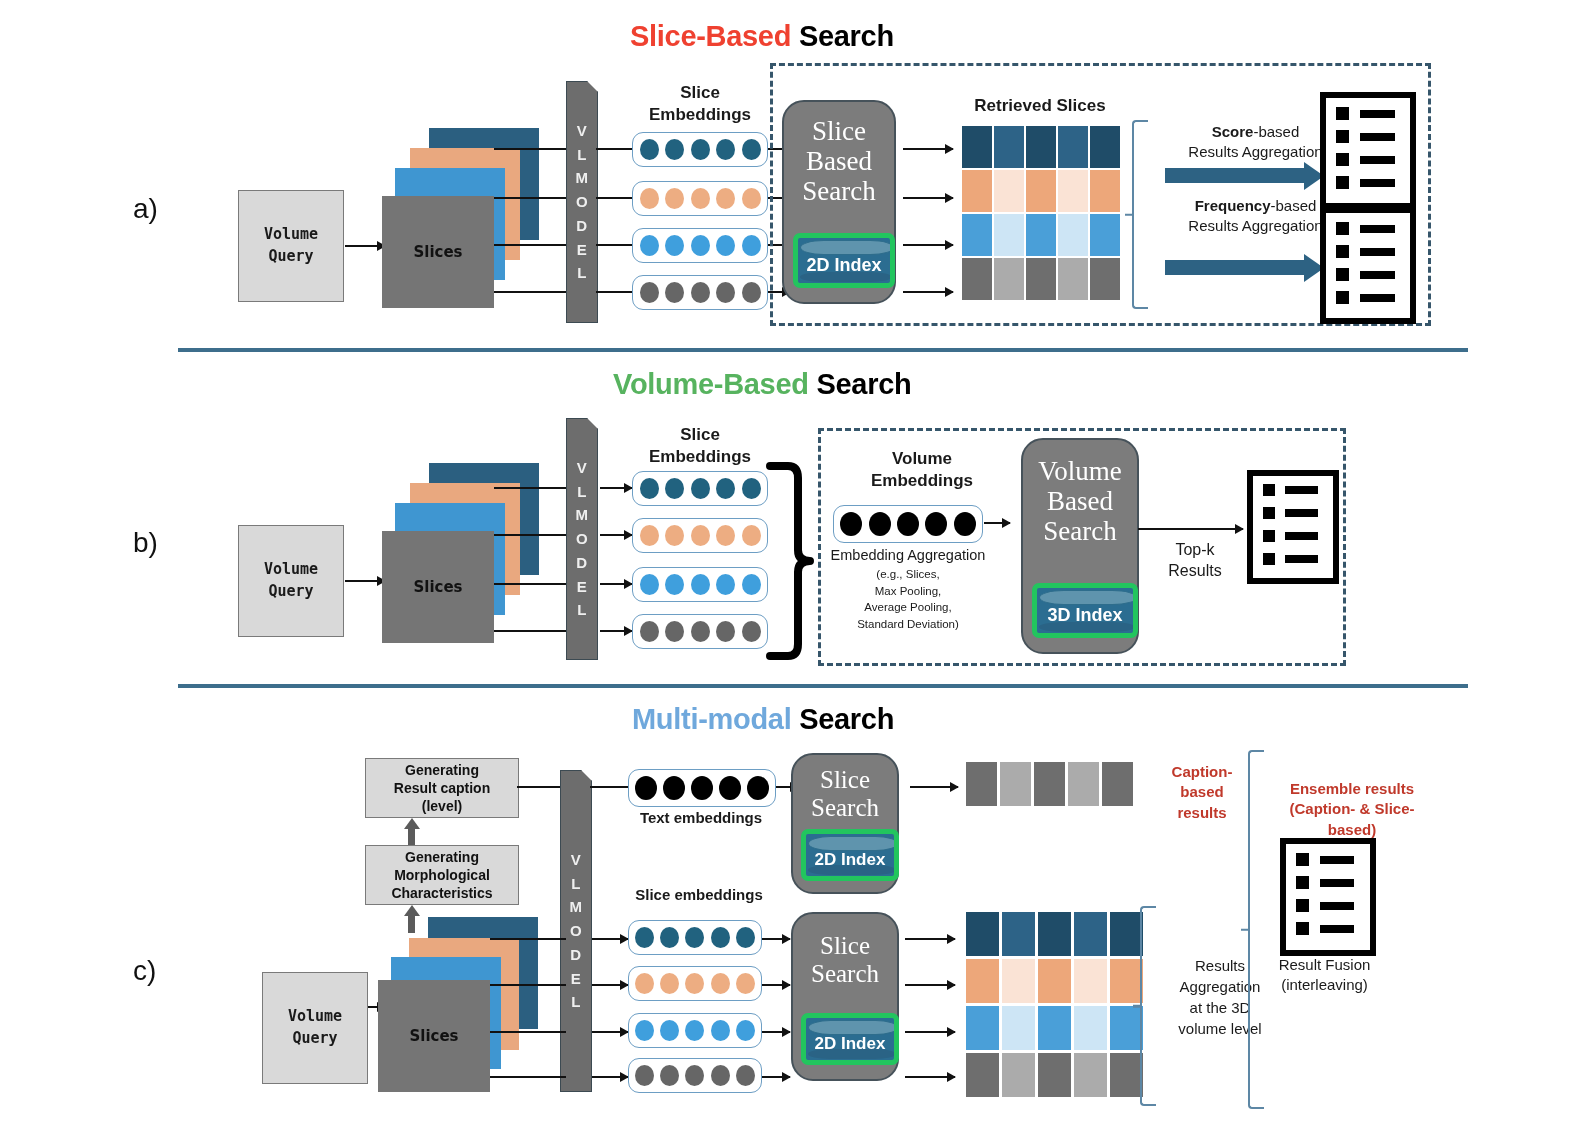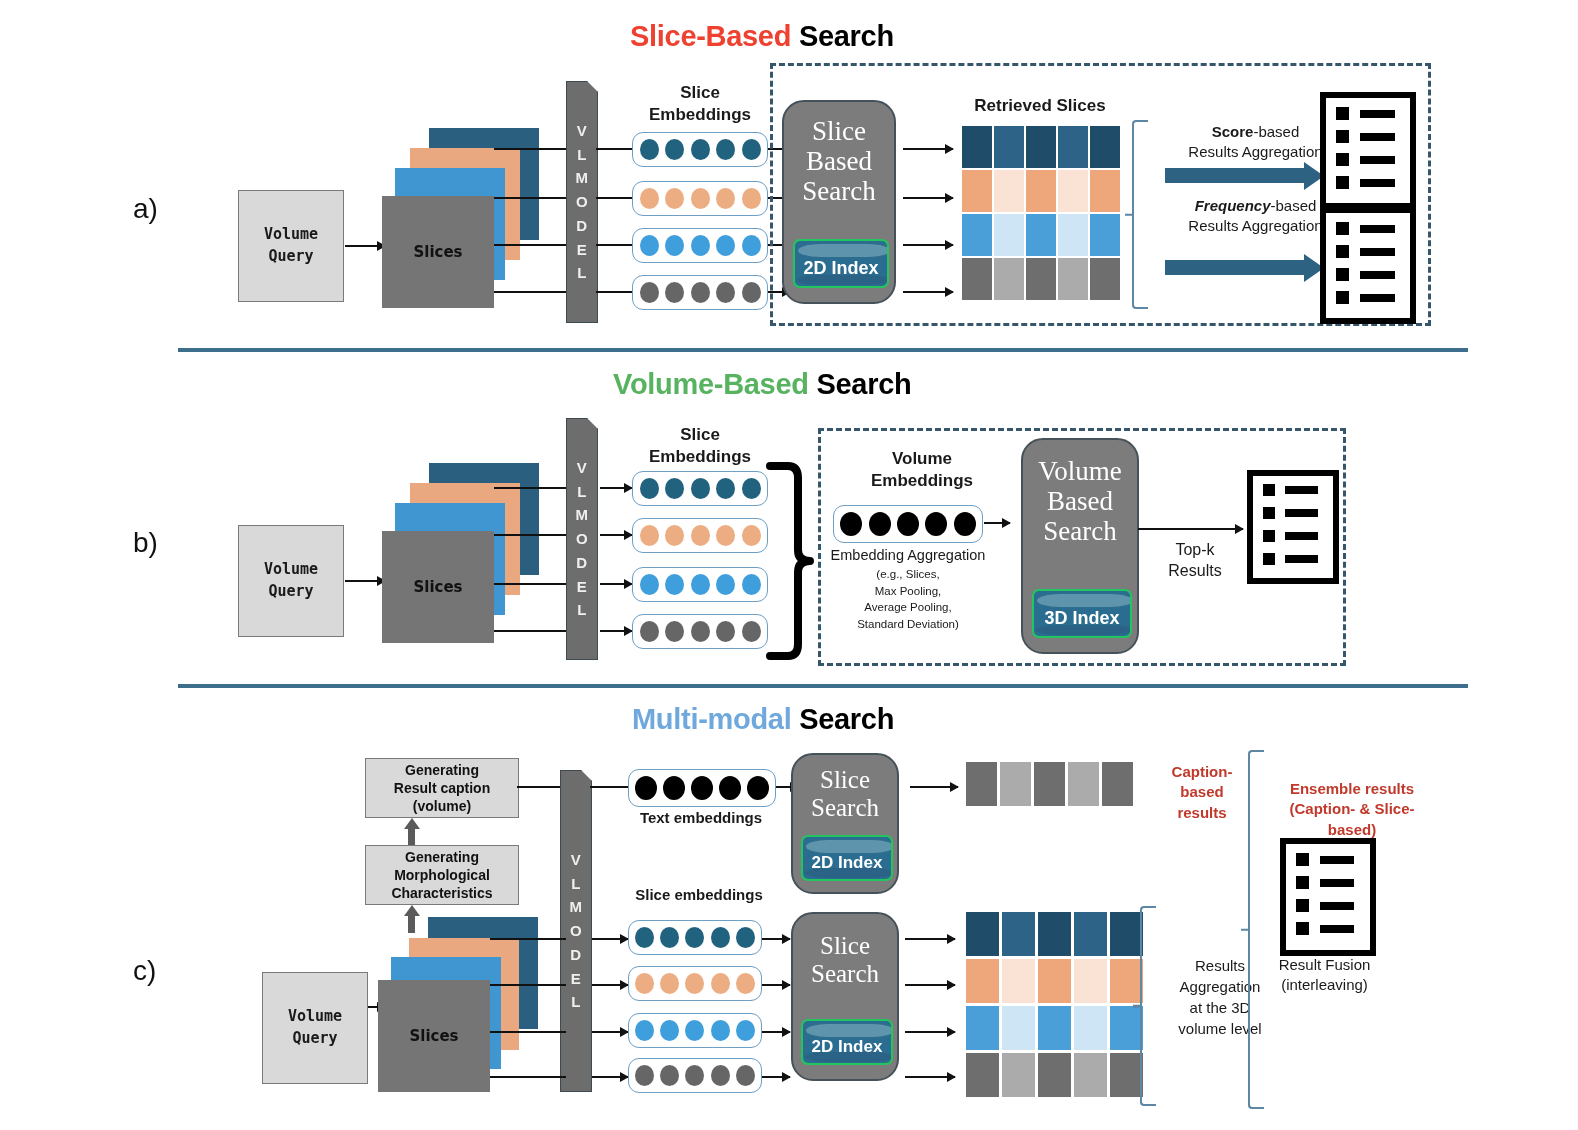--- a/index.html
+++ b/index.html
@@ -34,21 +34,21 @@
     clip-path:polygon(0 0,calc(100% - 11px) 0,100% 11px,100% 100%,0 100%);}
   .vl-model span{display:block;}
 
   .emb-row{position:absolute;border:1.6px solid #6d9ec4;border-radius:11px;background:#fff;
     display:flex;align-items:center;justify-content:space-evenly;}
   .emb-row b{display:block;border-radius:50%;}
 
   .search-box{position:absolute;background:#7c7c7c;border:2px solid #46525a;border-radius:22px;
     display:flex;flex-direction:column;align-items:center;}
   .search-box .sb-title{font-family:"Liberation Serif",serif;color:#fff;text-align:center;line-height:1.12;}
-  .cyl{position:absolute;border-radius:7px;background:#2b6d91;border:2px solid #22c55e;
+  .cyl{position:absolute;border-radius:7px;background:#2b6d91;border:5px solid #22c55e;
     display:flex;align-items:flex-end;justify-content:center;overflow:hidden;}
   .cyl .cap{position:absolute;left:2px;right:2px;top:2px;height:13px;border-radius:50%/100%;
     background:#5f94ad;border:1px solid #2e6d8c;}
   .cyl .cap2{position:absolute;left:2px;right:2px;bottom:1px;height:10px;border-radius:50%/100%;background:#2a6385;}
   .cyl span{position:relative;z-index:3;color:#fff;font-weight:bold;width:100%;text-align:center;}
 
   .grid4{position:absolute;display:grid;}
   .grid4 i{display:block;}
 
   .dashed{position:absolute;border:3px dashed #36566b;}
@@ -209,21 +209,21 @@
 
 <div class="brk" style="left:1132px;top:120px;width:14px;height:185px;"></div>
 
 <div class="lbl" style="left:1158px;top:122px;width:195px;font-size:15px;line-height:1.35;">
   <div><span style="font-weight:bold;">Score</span><span>-based</span></div>
   <div>Results Aggregation</div>
 </div>
 <div class="fatarrow" style="left:1165px;top:168px;width:140px;"></div>
 
 <div class="lbl" style="left:1158px;top:196px;width:195px;font-size:15px;line-height:1.35;">
-  <div><span style="font-weight:bold;font-style:italic;">Frequency</span><span>-based</span></div>
+  <div><span style="font-weight:bold;">Frequency</span><span>-based</span></div>
   <div>Results Aggregation</div>
 </div>
 <div class="fatarrow" style="left:1165px;top:260px;width:140px;"></div>
 
 <div class="doc-icon" style="left:1320px;top:92px;width:84px;height:105px;">
   <div class="r" style="left:10px;top:9px;">
       <span class="sq" style="width:13px;height:13px;"></span>
       <span class="ln" style="width:35px;height:8px;margin-left:11px;"></span>
     </div>
   <div class="r" style="left:10px;top:32px;">
@@ -408,21 +408,21 @@
 <div class="panel-title" style="left:632px;top:703px;">
   <span class="accent-blue">Multi-modal</span><span class="neutral"> Search</span>
 </div>
 <div class="panel-letter" style="left:133px;top:955px;">c)</div>
 
 <div class="abs" style="left:365px;top:758px;width:152px;height:58px;background:#d9d9d9;border:1px solid #7a7a7a;
      display:flex;align-items:center;justify-content:center;text-align:center;font-size:14px;font-weight:bold;line-height:1.3;color:#111;">
   <div>
     <div>Generating</div>
     <div>Result caption</div>
-    <div>(volume)</div>
+    <div>(level)</div>
   </div>
 </div>
 
 <div class="uparrow" style="left:408px;top:828px;height:18px;"></div>
 
 <div class="abs" style="left:365px;top:845px;width:152px;height:58px;background:#d9d9d9;border:1px solid #7a7a7a;
      display:flex;align-items:center;justify-content:center;text-align:center;font-size:14px;font-weight:bold;line-height:1.3;color:#111;">
   <div>
     <div>Generating</div>
     <div>Morphological</div>

